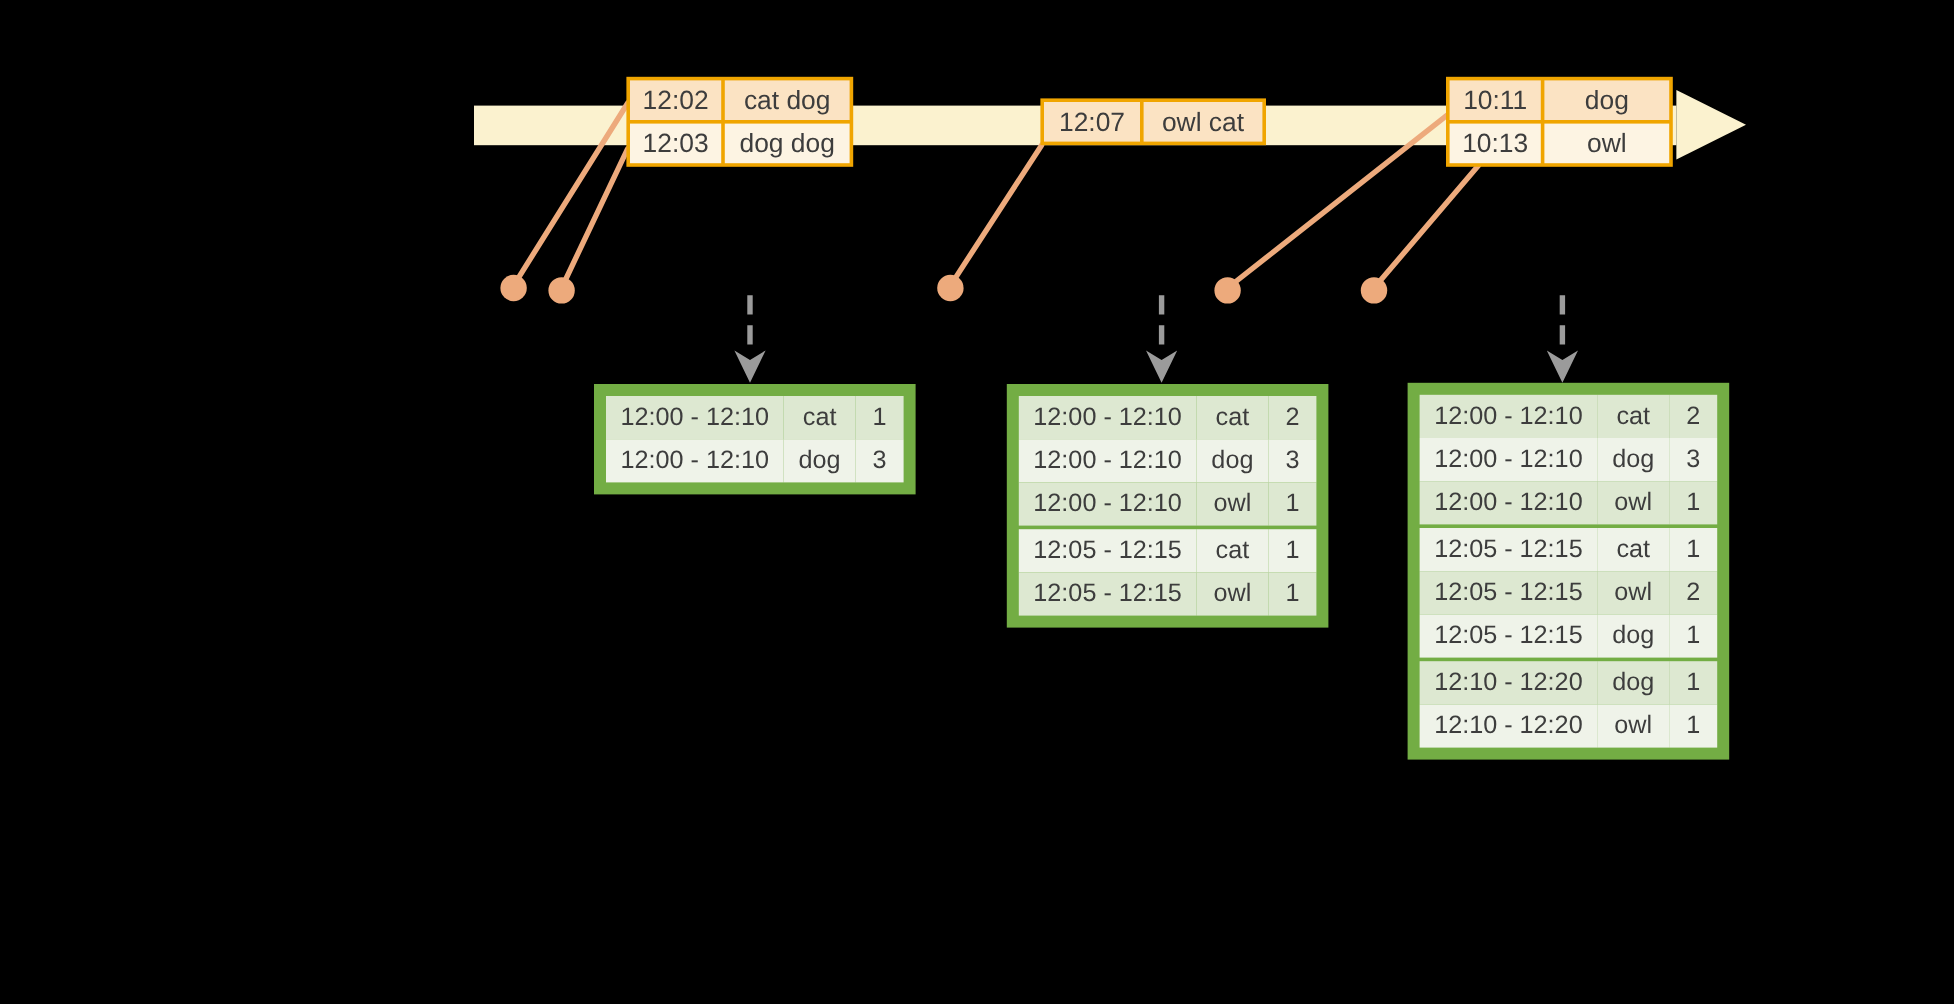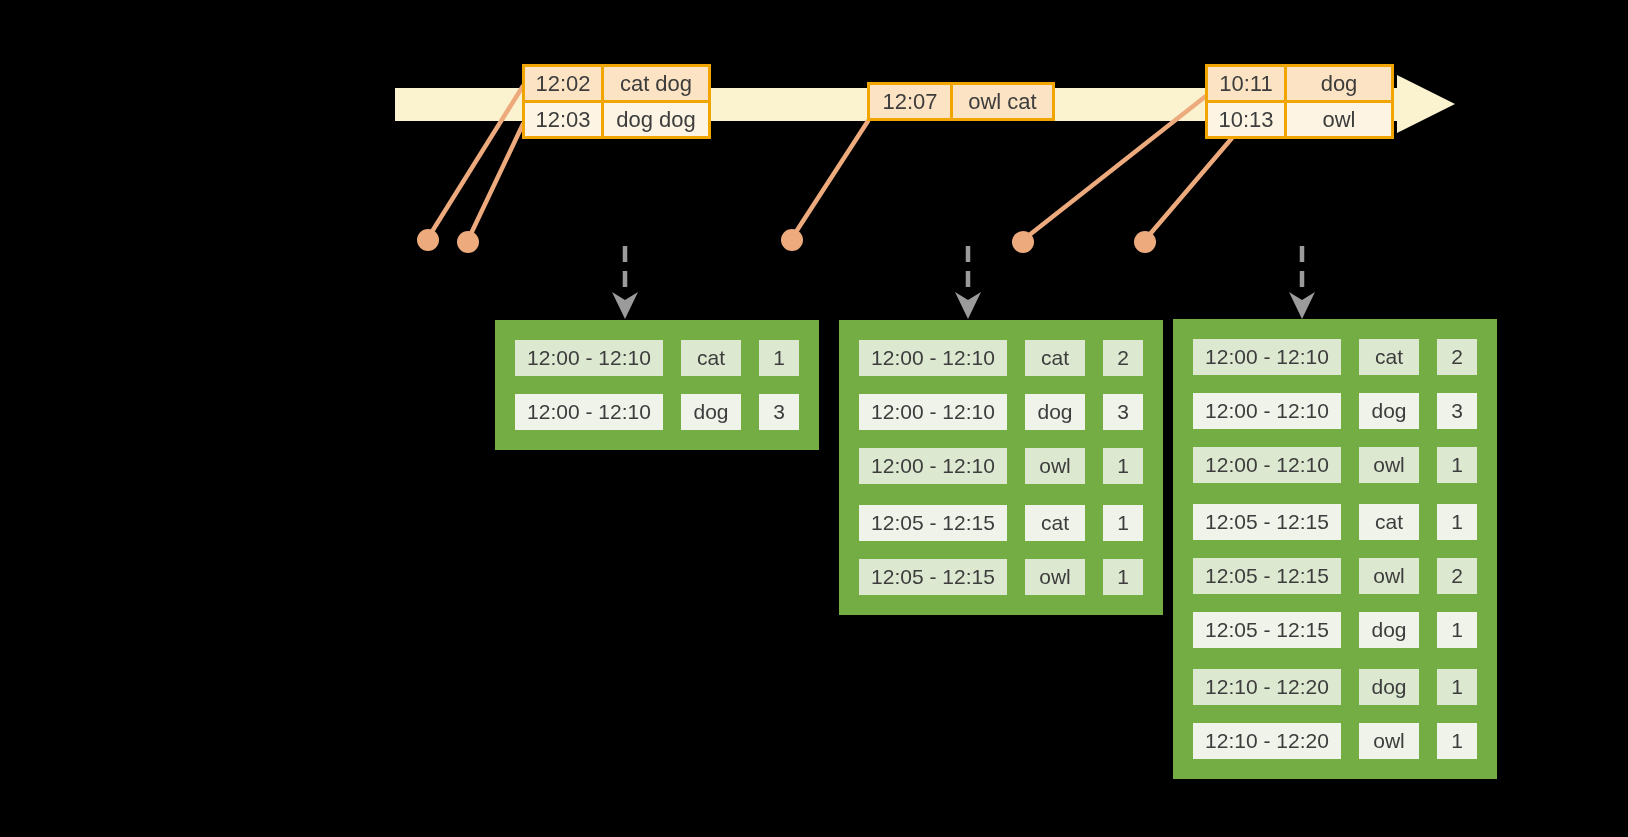--- a/index.html
+++ b/index.html
@@ -19,21 +19,21 @@
     background:var(--amber);
   }
   .oc{
     display:flex;align-items:center;justify-content:center;
     height:33px;font-size:22px;color:var(--text);
   }
   .peach{background:var(--peach);}
   .cream{background:var(--cream);}
 
   .green-table{
-    position:absolute;display:grid;gap:18px;padding:20px;
+    position:absolute;display:grid;gap:0;padding:10px;
     grid-template-columns:148px 60px 40px;
     background:var(--green);
   }
   .gc{
     display:flex;align-items:center;justify-content:center;
     height:36px;font-size:21px;color:var(--text);
   }
   .tint{background:var(--tint);}
   .lite{background:var(--lite);}
   .sep{margin-top:3px;}

